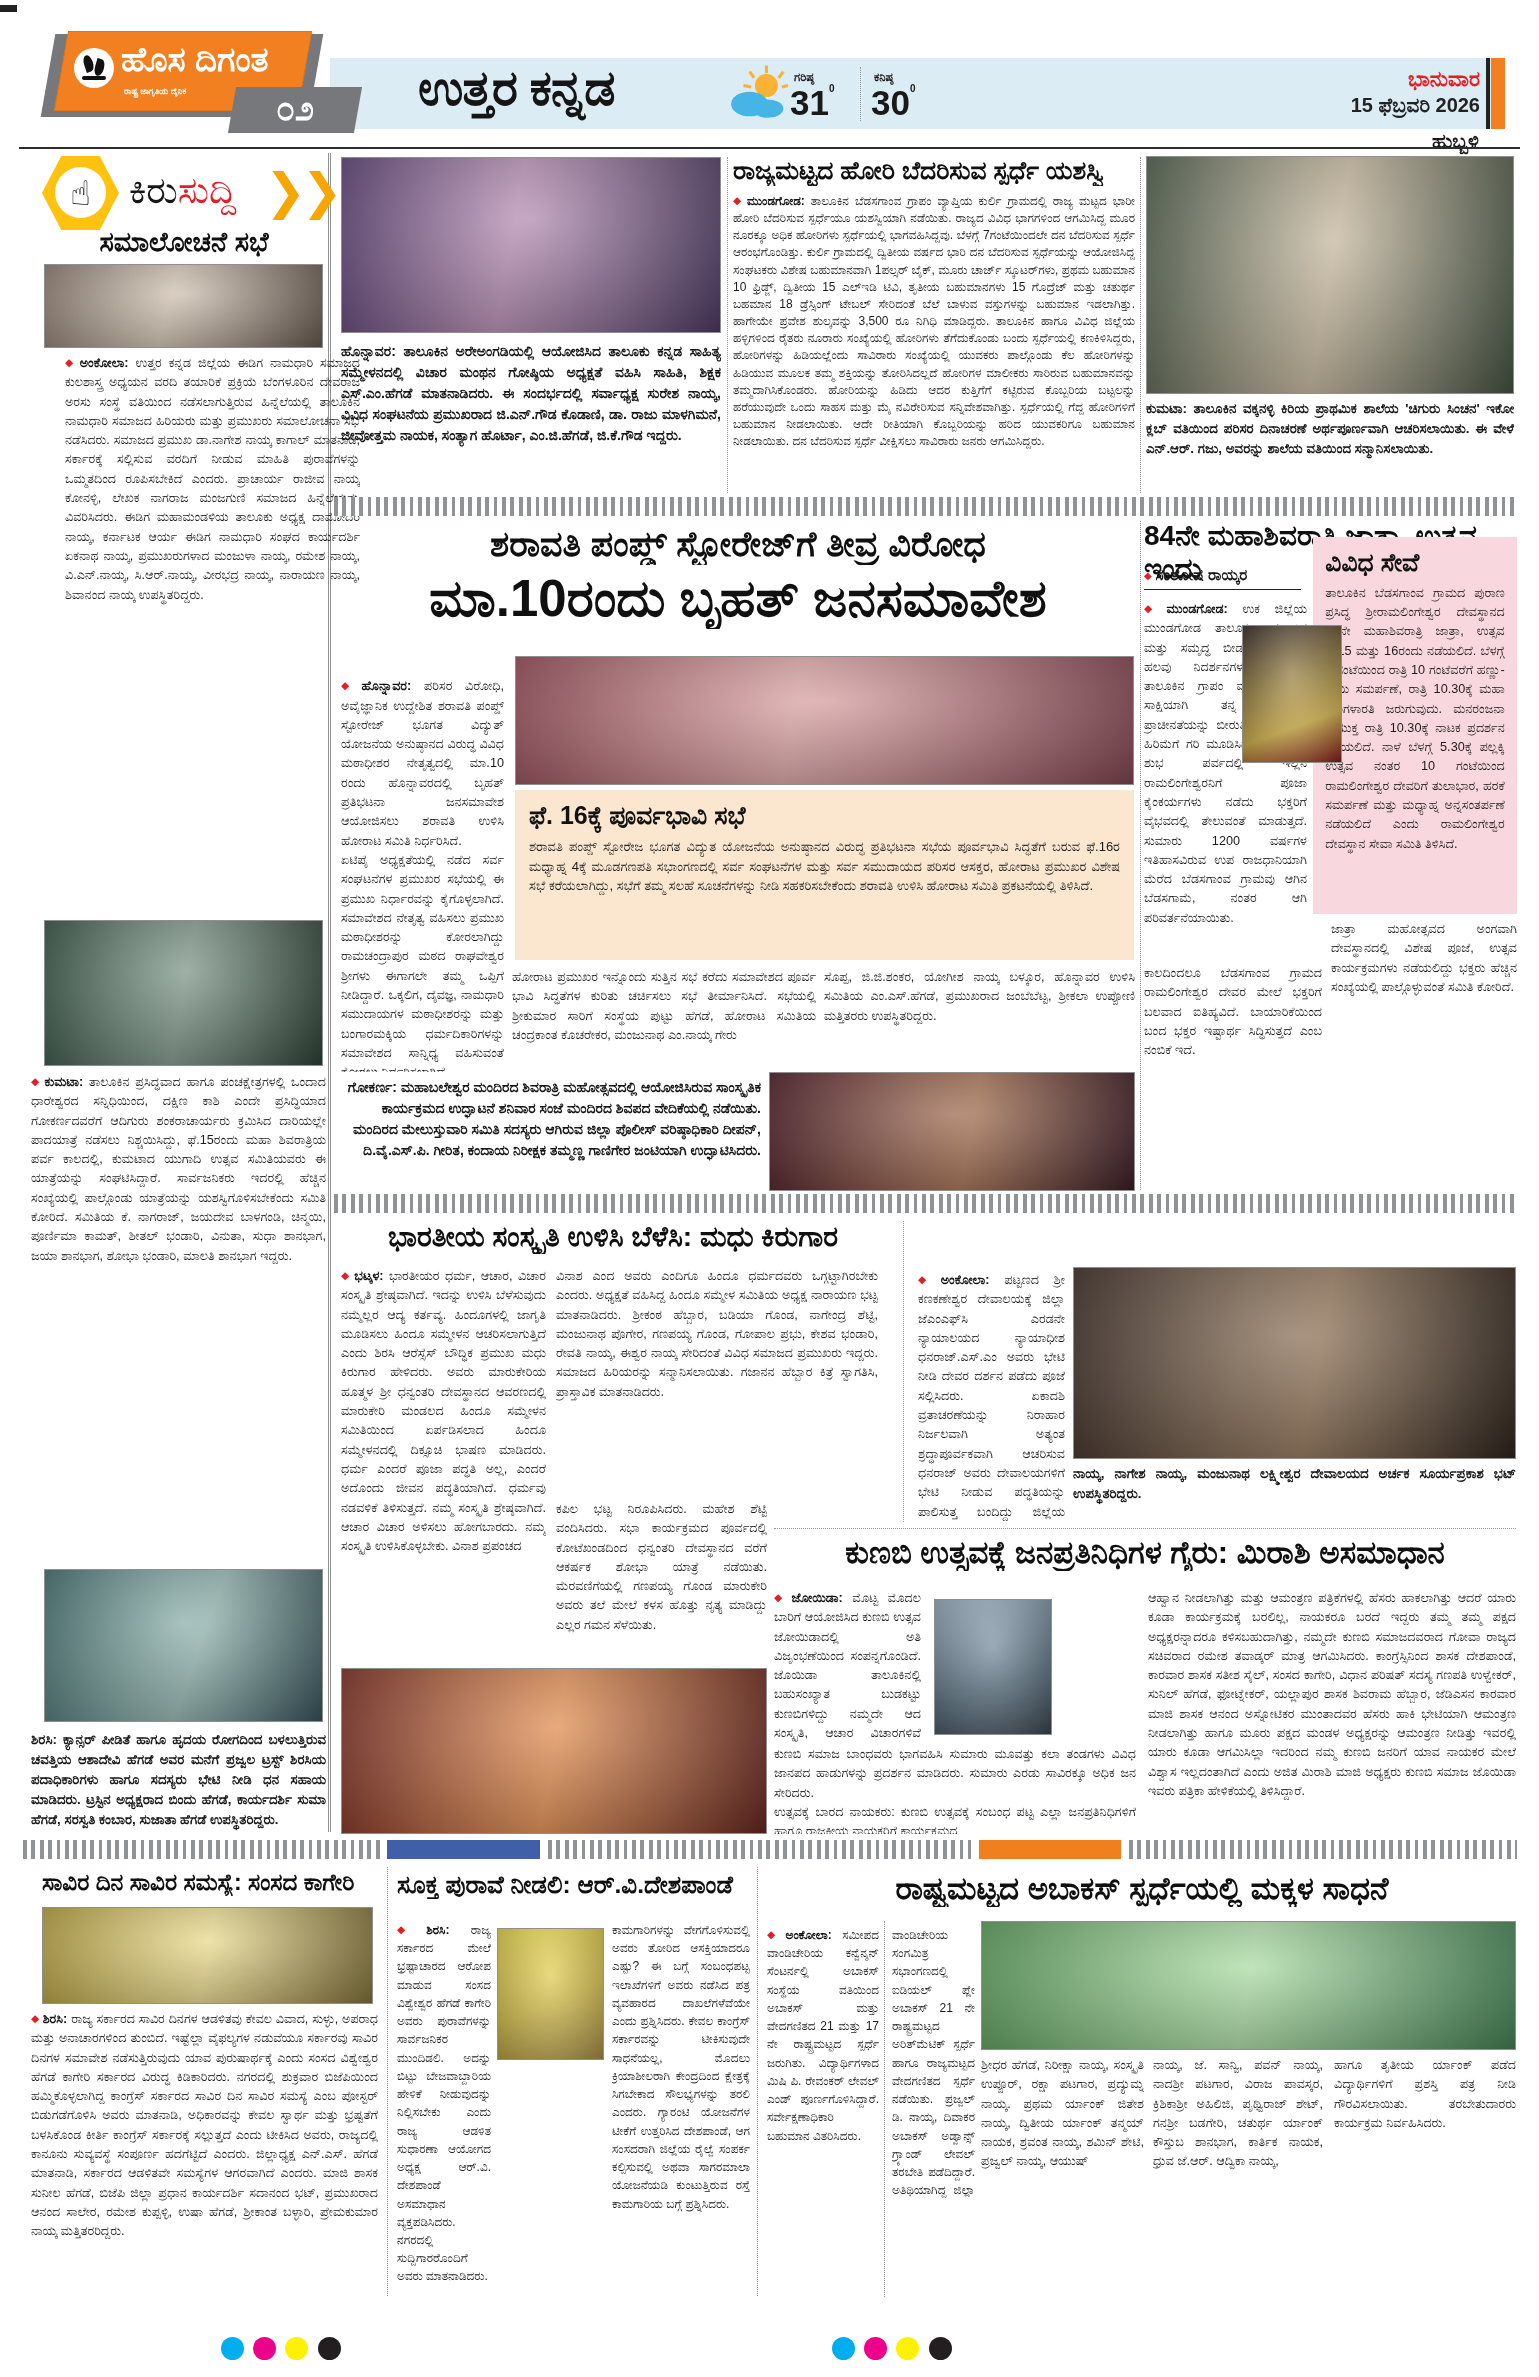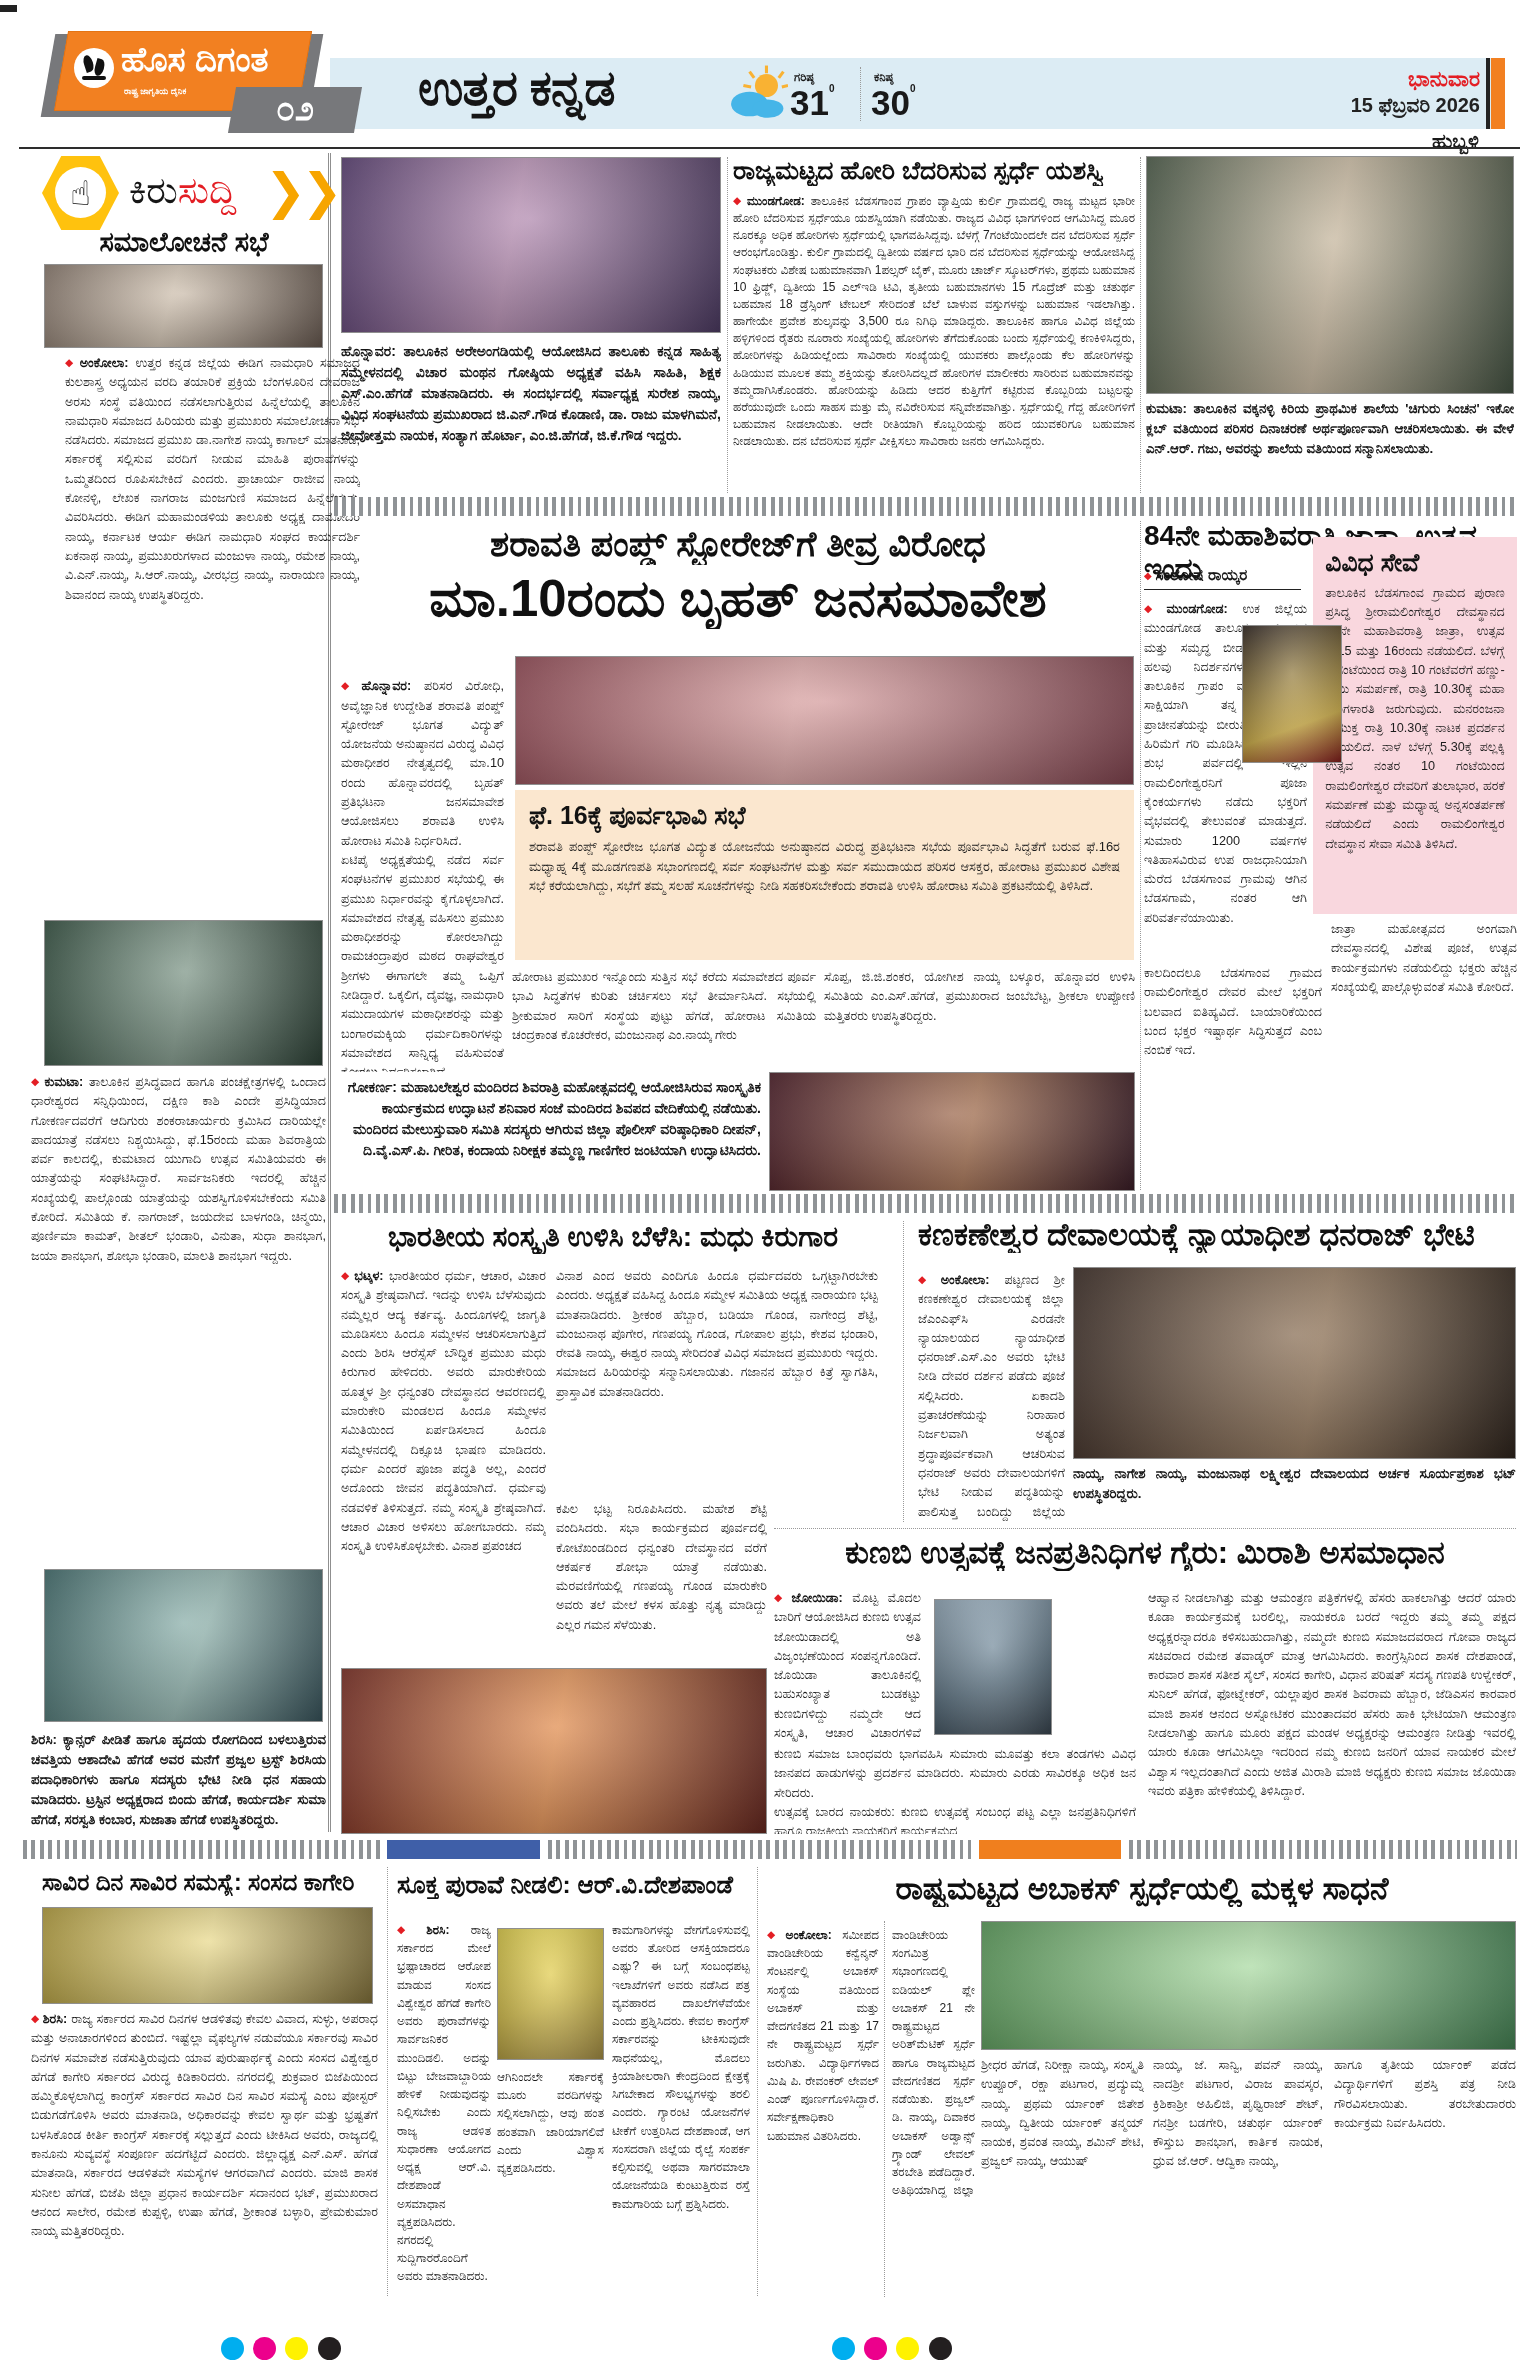--- a/index.html
+++ b/index.html
@@ -179,21 +179,20 @@
   <div class="abs bd" style="left:341px;top:1267px;width:205px;height:396px;">
     <span class="byl"></span><b>ಭಟ್ಕಳ:</b> <span>ಭಾರತೀಯರ ಧರ್ಮ, ಆಚಾರ, ವಿಚಾರ ಸಂಸ್ಕೃತಿ ಶ್ರೇಷ್ಠವಾಗಿದೆ. ಇದನ್ನು ಉಳಿಸಿ ಬೆಳೆಸುವುದು ನಮ್ಮೆಲ್ಲರ ಆದ್ಯ ಕರ್ತವ್ಯ. ಹಿಂದೂಗಳಲ್ಲಿ ಜಾಗೃತಿ ಮೂಡಿಸಲು ಹಿಂದೂ ಸಮ್ಮೇಳನ ಆಚರಿಸಲಾಗುತ್ತಿದೆ ಎಂದು ಶಿರಸಿ ಆರೆಸ್ಸೆಸ್ ಬೌದ್ಧಿಕ ಪ್ರಮುಖ ಮಧು ಕಿರುಗಾರ ಹೇಳಿದರು. ಅವರು ಮಾರುಕೇರಿಯ ಹೂತ್ಮಳ ಶ್ರೀ ಧನ್ವಂತರಿ ದೇವಸ್ಥಾನದ ಆವರಣದಲ್ಲಿ ಮಾರುಕೇರಿ ಮಂಡಲದ ಹಿಂದೂ ಸಮ್ಮೇಳನ ಸಮಿತಿಯಿಂದ ಏರ್ಪಡಿಸಲಾದ ಹಿಂದೂ ಸಮ್ಮೇಳನದಲ್ಲಿ ದಿಕ್ಸೂಚಿ ಭಾಷಣ ಮಾಡಿದರು. ಧರ್ಮ ಎಂದರೆ ಪೂಜಾ ಪದ್ಧತಿ ಅಲ್ಲ, ಎಂದರೆ ಅದೊಂದು ಜೀವನ ಪದ್ಧತಿಯಾಗಿದೆ. ಧರ್ಮವು ನಡವಳಿಕೆ ತಿಳಿಸುತ್ತದೆ. ನಮ್ಮ ಸಂಸ್ಕೃತಿ ಶ್ರೇಷ್ಠವಾಗಿದೆ. ಆಚಾರ ವಿಚಾರ ಅಳಿಸಲು ಹೋಗಬಾರದು. ನಮ್ಮ ಸಂಸ್ಕೃತಿ ಉಳಿಸಿಕೊಳ್ಳಬೇಕು. ವಿನಾಶ ಪ್ರಪಂಚದ</span>
   </div>
   <div class="abs bd" style="left:556px;top:1267px;width:322px;height:227px;">ವಿನಾಶ ಎಂದ ಅವರು ಎಂದಿಗೂ ಹಿಂದೂ ಧರ್ಮದವರು ಒಗ್ಗಟ್ಟಾಗಿರಬೇಕು ಎಂದರು. ಅಧ್ಯಕ್ಷತೆ ವಹಿಸಿದ್ದ ಹಿಂದೂ ಸಮ್ಮೇಳ ಸಮಿತಿಯ ಅಧ್ಯಕ್ಷ ನಾರಾಯಣ ಭಟ್ಟ ಮಾತನಾಡಿದರು. ಶ್ರೀಕಂಠ ಹೆಬ್ಬಾರ, ಬಡಿಯಾ ಗೊಂಡ, ನಾಗೇಂದ್ರ ಶೆಟ್ಟಿ, ಮಂಜುನಾಥ ಪೊಗೇರ, ಗಣಪಯ್ಯ ಗೊಂಡ, ಗೋಪಾಲ ಪ್ರಭು, ಕೇಶವ ಭಂಡಾರಿ, ರೇವತಿ ನಾಯ್ಕ, ಈಶ್ವರ ನಾಯ್ಕ ಸೇರಿದಂತೆ ವಿವಿಧ ಸಮಾಜದ ಪ್ರಮುಖರು ಇದ್ದರು. ಸಮಾಜದ ಹಿರಿಯರನ್ನು ಸನ್ಮಾನಿಸಲಾಯಿತು. ಗಜಾನನ ಹೆಬ್ಬಾರ ಕಿತ್ರೆ ಸ್ವಾಗತಿಸಿ, ಪ್ರಾಸ್ತಾವಿಕ ಮಾತನಾಡಿದರು.</div>
   <div class="abs bd" style="left:556px;top:1500px;width:211px;height:163px;">ಕಪಿಲ ಭಟ್ಟ ನಿರೂಪಿಸಿದರು. ಮಹೇಶ ಶೆಟ್ಟಿ ವಂದಿಸಿದರು. ಸಭಾ ಕಾರ್ಯಕ್ರಮದ ಪೂರ್ವದಲ್ಲಿ ಕೋಟೆಖಂಡದಿಂದ ಧನ್ವಂತರಿ ದೇವಸ್ಥಾನದ ವರೆಗೆ ಆಕರ್ಷಕ ಶೋಭಾ ಯಾತ್ರೆ ನಡೆಯಿತು. ಮೆರವಣಿಗೆಯಲ್ಲಿ ಗಣಪಯ್ಯ ಗೊಂಡ ಮಾರುಕೇರಿ ಅವರು ತಲೆ ಮೇಲೆ ಕಳಸ ಹೊತ್ತು ನೃತ್ಯ ಮಾಡಿದ್ದು ಎಲ್ಲರ ಗಮನ ಸೆಳೆಯಿತು.</div>
   <div class="abs photo" style="left:341px;top:1668px;width:426px;height:166px;background:linear-gradient(100deg,#8c3a2f,#e08a4a 50%,#6e2a22);">
       <div class="ph-shade"></div>
     </div>
   <div class="abs vdot" style="left:903px;top:1221px;height:301px;"></div>
 
-  <div class="abs hl" style="left:918px;top:1217px;width:598px;font-size:31px;">ಕಣಕಣೇಶ್ವರ ದೇವಾಲಯಕ್ಕೆ ನ್ಯಾಯಾಧೀಶ ಧನರಾಜ್ ಭೇಟಿ</div>
   <div class="abs bd" style="left:918px;top:1271px;width:147px;height:253px;">
     <span class="byl"></span><b>ಅಂಕೋಲಾ:</b> <span>ಪಟ್ಟಣದ ಶ್ರೀ ಕಣಕಣೇಶ್ವರ ದೇವಾಲಯಕ್ಕೆ ಜಿಲ್ಲಾ ಜೆಎಂಎಫ್‌ಸಿ ಎರಡನೇ ನ್ಯಾಯಾಲಯದ ನ್ಯಾಯಾಧೀಶ ಧನರಾಜ್.ಎಸ್.ಎಂ ಅವರು ಭೇಟಿ ನೀಡಿ ದೇವರ ದರ್ಶನ ಪಡೆದು ಪೂಜೆ ಸಲ್ಲಿಸಿದರು. ಏಕಾದಶಿ ವ್ರತಾಚರಣೆಯನ್ನು ನಿರಾಹಾರ ನಿರ್ಜಲವಾಗಿ ಅತ್ಯಂತ ಶ್ರದ್ಧಾಪೂರ್ವಕವಾಗಿ ಆಚರಿಸುವ ಧನರಾಜ್ ಅವರು ದೇವಾಲಯಗಳಿಗೆ ಭೇಟಿ ನೀಡುವ ಪದ್ಧತಿಯನ್ನು ಪಾಲಿಸುತ್ತ ಬಂದಿದ್ದು ಜಿಲ್ಲೆಯ ಹಲವಾರು ದೇವಾಲಯಗಳಿಗೆ ಭೇಟಿ ನೀಡಿದ್ದಾರೆ. ಶ್ರೀಕಣಕಣೇಶ್ವರ ದೇವಾಲಯದ ನೂತನ ಕಟ್ಟಡದ ಲೋಕಾರ್ಪಣೆ ಸುದ್ದಿ ತಿಳಿದ ನ್ಯಾಯಾಧೀಶರು ದೇವಾಲಯಕ್ಕೆ ಭೇಟಿ ನೀಡಿ ದರ್ಶನ ಪಡೆದರು. ಈ ಸಂದರ್ಭದಲ್ಲಿ ದೇವಾಲಯದ ಜೀರ್ಣೋದ್ಧಾರ ಸಮಿತಿ ವತಿಯಿಂದ ನ್ಯಾಯಾಧೀಶರಿಗೆ ಪ್ರಸಾದ ನೀಡಿ ಗೌರವಿಸಲಾಯಿತು. ವಕೀಲ ಪ್ರಮುಖರುಗಳಾದ ಭಾಸ್ಕರ ನಾರ್ವೇಕರ, ಎಸ್.ಬಿ.ಮಹಾಲೆ, ರಾಜು ನಾಯ್ಕ, ನಾಗೇಂದ್ರ</span>
   </div>
   <div class="abs photo" style="left:1073px;top:1267px;width:443px;height:192px;background:linear-gradient(100deg,#4a3a33,#8c6f52 55%,#32271f);">
       <div class="ph-shade"></div>
     </div>
   <div class="abs cap" style="left:1073px;top:1464px;width:443px;height:60px;">ನಾಯ್ಕ, ನಾಗೇಶ ನಾಯ್ಕ, ಮಂಜುನಾಥ ಲಕ್ಷ್ಮೀಶ್ವರ ದೇವಾಲಯದ ಅರ್ಚಕ ಸೂರ್ಯಪ್ರಕಾಶ ಭಟ್ ಉಪಸ್ಥಿತರಿದ್ದರು.</div>
 
   <div class="abs hdot" style="left:774px;top:1528px;width:742px;"></div>
   <div class="abs hl center" style="left:774px;top:1535px;width:742px;font-size:31px;">ಕುಣಬಿ ಉತ್ಸವಕ್ಕೆ ಜನಪ್ರತಿನಿಧಿಗಳ ಗೈರು: ಮಿರಾಶಿ ಅಸಮಾಧಾನ</div>
@@ -222,21 +221,20 @@
   </div>
   <div class="abs vdot" style="left:387px;top:1867px;height:429px;"></div>
 
   <div class="abs hl" style="left:397px;top:1871px;width:354px;font-size:24.5px;">ಸೂಕ್ತ ಪುರಾವೆ ನೀಡಲಿ: ಆರ್.ವಿ.ದೇಶಪಾಂಡೆ</div>
   <div class="abs bd" style="left:397px;top:1921px;width:94px;height:376px;font-size:12px;">
     <span class="byl"></span><b>ಶಿರಸಿ:</b> <span>ರಾಜ್ಯ ಸರ್ಕಾರದ ಮೇಲೆ ಭ್ರಷ್ಟಾಚಾರದ ಆರೋಪ ಮಾಡುವ ಸಂಸದ ವಿಶ್ವೇಶ್ವರ ಹೆಗಡೆ ಕಾಗೇರಿ ಅವರು ಪುರಾವೆಗಳನ್ನು ಸಾರ್ವಜನಿಕರ ಮುಂದಿಡಲಿ. ಅದನ್ನು ಬಿಟ್ಟು ಬೇಜವಾಬ್ದಾರಿಯ ಹೇಳಿಕೆ ನೀಡುವುದನ್ನು ನಿಲ್ಲಿಸಬೇಕು ಎಂದು ರಾಜ್ಯ ಆಡಳಿತ ಸುಧಾರಣಾ ಆಯೋಗದ ಅಧ್ಯಕ್ಷ ಆರ್.ವಿ. ದೇಶಪಾಂಡೆ ಅಸಮಾಧಾನ ವ್ಯಕ್ತಪಡಿಸಿದರು. ನಗರದಲ್ಲಿ ಸುದ್ದಿಗಾರರೊಂದಿಗೆ ಅವರು ಮಾತನಾಡಿದರು.</span>
   </div>
   <div class="abs photo" style="left:497px;top:1928px;width:107px;height:132px;background:linear-gradient(160deg,#f0de52,#d9c24a 55%,#b0984a);">
       <div class="ph-shade"></div>
     </div>
-  <div class="abs bd" style="left:497px;top:2068px;width:107px;height:228px;font-size:12px;">ಆಗಿನಿಂದಲೇ ಸರ್ಕಾರಕ್ಕೆ ಮೂರು ವರದಿಗಳನ್ನು ಸಲ್ಲಿಸಲಾಗಿದ್ದು, ಆವು ಹಂತ ಹಂತವಾಗಿ ಜಾರಿಯಾಗಲಿವೆ ಎಂದು ವಿಶ್ವಾಸ ವ್ಯಕ್ತಪಡಿಸಿದರು.</div>
   <div class="abs bd" style="left:612px;top:1921px;width:138px;height:376px;font-size:12px;">ಕಾಮಗಾರಿಗಳನ್ನು ವೇಗಗೊಳಿಸುವಲ್ಲಿ ಅವರು ತೋರಿದ ಆಸಕ್ತಿಯಾದರೂ ಎಷ್ಟು? ಈ ಬಗ್ಗೆ ಸಂಬಂಧಪಟ್ಟ ಇಲಾಖೆಗಳಿಗೆ ಅವರು ನಡೆಸಿದ ಪತ್ರ ವ್ಯವಹಾರದ ದಾಖಲೆಗಳೆವೆಯೇ ಎಂದು ಪ್ರಶ್ನಿಸಿದರು. ಕೇವಲ ಕಾಂಗ್ರೆಸ್ ಸರ್ಕಾರವನ್ನು ಟೀಕಿಸುವುದೇ ಸಾಧನೆಯಲ್ಲ, ಮೊದಲು ಕ್ರಿಯಾಶೀಲರಾಗಿ ಕೇಂದ್ರದಿಂದ ಕ್ಷೇತ್ರಕ್ಕೆ ಸಿಗಬೇಕಾದ ಸೌಲಭ್ಯಗಳನ್ನು ತರಲಿ ಎಂದರು. ಗ್ಯಾರಂಟಿ ಯೋಜನೆಗಳ ಟೀಕೆಗೆ ಉತ್ತರಿಸಿದ ದೇಶಪಾಂಡೆ, ಆಗ ಸಂಸದರಾಗಿ ಜಿಲ್ಲೆಯ ರೈಲ್ವೆ ಸಂಪರ್ಕ ಕಲ್ಪಿಸುವಲ್ಲಿ ಅಥವಾ ಸಾಗರಮಾಲಾ ಯೋಜನೆಯಡಿ ಕುಂಟುತ್ತಿರುವ ರಸ್ತೆ ಕಾಮಗಾರಿಯ ಬಗ್ಗೆ ಪ್ರಶ್ನಿಸಿದರು.</div>
   <div class="abs vdot" style="left:757px;top:1867px;height:429px;"></div>
 
   <div class="abs hl center" style="left:767px;top:1871px;width:750px;font-size:31px;">ರಾಷ್ಟ್ರಮಟ್ಟದ ಅಬಾಕಸ್ ಸ್ಪರ್ಧೆಯಲ್ಲಿ ಮಕ್ಕಳ ಸಾಧನೆ</div>
   <div class="abs bd" style="left:767px;top:1926px;width:112px;height:368px;font-size:12px;">
     <span class="byl"></span><b>ಅಂಕೋಲಾ:</b> <span>ಸಮೀಪದ ವಾಂಡಿಚೇರಿಯ ಕನ್ವೆನ್ಶನ್ ಸೆಂಟರ್ನಲ್ಲಿ ಅಬಾಕಸ್ ಸಂಸ್ಥೆಯ ವತಿಯಿಂದ ಅಬಾಕಸ್ ಮತ್ತು ವೇದಗಣಿತದ 21 ಮತ್ತು 17 ನೇ ರಾಷ್ಟ್ರಮಟ್ಟದ ಸ್ಪರ್ಧೆ ಜರುಗಿತು. ವಿದ್ಯಾರ್ಥಿಗಳಾದ ಮಿಷಿ ಪಿ. ರೇವಂಕರ್ ಲೇವಲ್ ಎಂಡ್ ಪೂರ್ಣಗೊಳಿಸಿದ್ದಾರೆ. ಸರ್ವೇಕ್ಷಣಾಧಿಕಾರಿ ಬಹುಮಾನ ವಿತರಿಸಿದರು.</span>
   </div>
   <div class="abs vdot" style="left:884px;top:1921px;height:376px;"></div>
   <div class="abs bd" style="left:892px;top:1926px;width:83px;height:272px;font-size:12px;">ವಾಂಡಿಚೇರಿಯ ಸಂಗಮಿತ್ರ ಸಭಾಂಗಣದಲ್ಲಿ ಐಡಿಯಲ್ ಪ್ಲೇ ಅಬಾಕಸ್ 21 ನೇ ರಾಷ್ಟ್ರಮಟ್ಟದ ಅರಿತ್‌ಮೆಟಿಕ್ ಸ್ಪರ್ಧೆ ಹಾಗೂ ರಾಜ್ಯಮಟ್ಟದ ವೇದಗಣಿತದ ಸ್ಪರ್ಧೆ ನಡೆಯಿತು. ಪ್ರಜ್ವಲ್ ಡಿ. ನಾಯ್ಕ, ದಿವಾಕರ ಅಬಾಕಸ್ ಅಡ್ವಾನ್ಸ್ ಗ್ರ್ಯಾಂಡ್ ಲೇವಲ್ ತರಬೇತಿ ಪಡೆದಿದ್ದಾರೆ. ಅತಿಥಿಯಾಗಿದ್ದ ಜಿಲ್ಲಾ ಪ್ರಮುಖ ಡಾ. ಆರ್ಚನಾ ನಾಯಕ ಮಾತನಾಡಿದರು. ಅಬಾಕಸ್</div>
   <div class="abs photo" style="left:981px;top:1921px;width:535px;height:129px;background:linear-gradient(100deg,#6ab06a,#a8d9a0 50%,#4a8c5a);">

